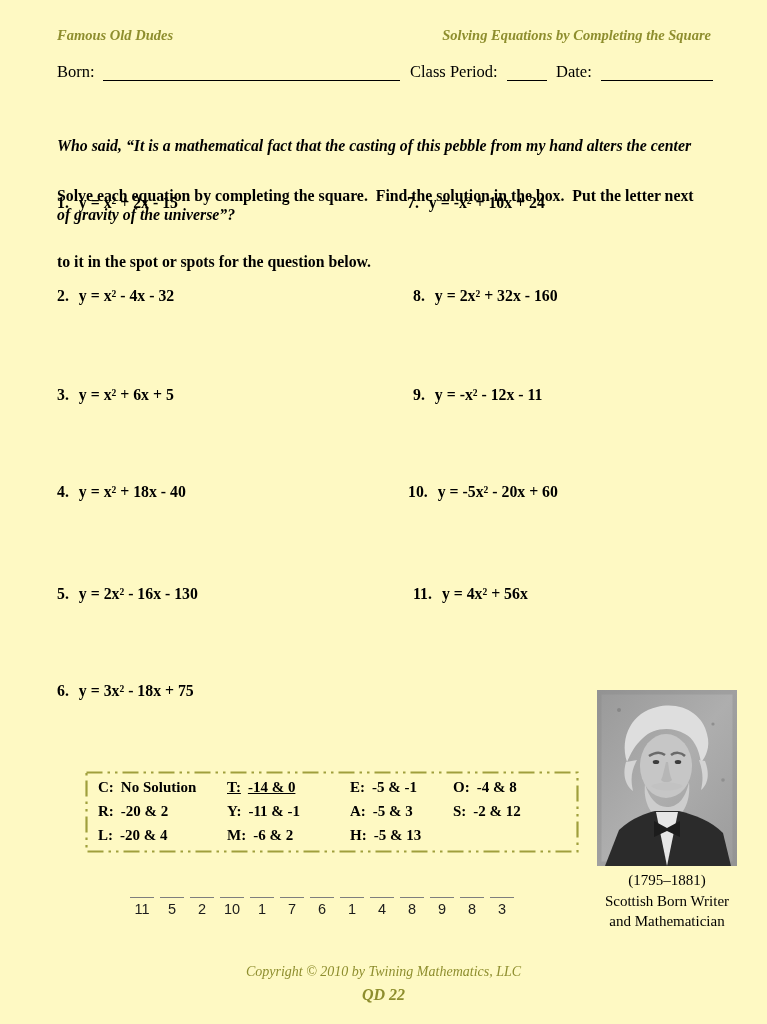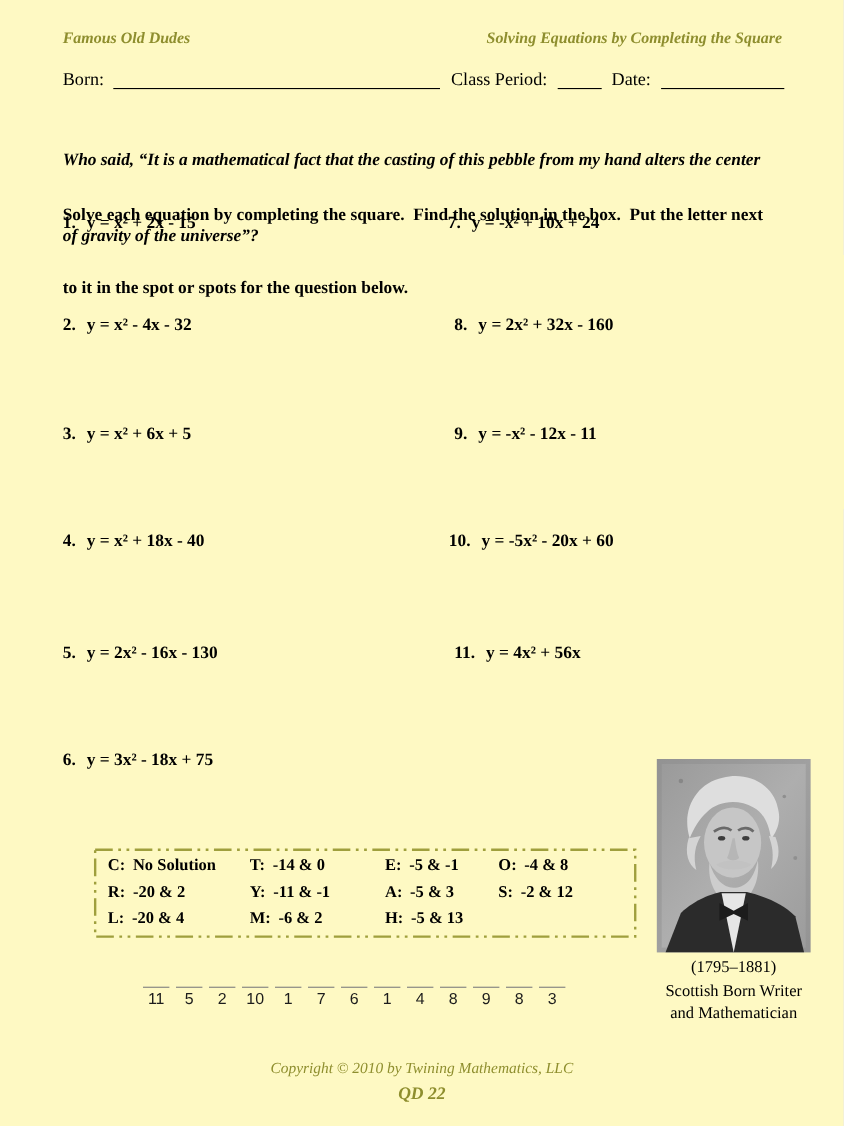--- a/index.html
+++ b/index.html
@@ -94,21 +94,21 @@
   <div class="prob" style="left:57px; top:585px;"><span class="pnum">5.</span><span>y = 2x² - 16x - 130</span></div>
   <div class="prob" style="left:413px; top:585px;"><span class="pnum">11.</span><span>y = 4x² + 56x</span></div>
 
   <div class="prob" style="left:57px; top:682px;"><span class="pnum">6.</span><span>y = 3x² - 18x + 75</span></div>
 
   <div class="answer-box">
     <svg width="494" height="82">
       <rect x="1.5" y="1.5" width="491" height="79" fill="none" stroke="#9f9f3d" stroke-width="2.2" stroke-dasharray="16 5 2.5 5 2.5 5"></rect>
     </svg>
     <span class="be" style="left:13px;  top:8px;"><span class="letter">C:</span><span>No Solution</span></span>
-    <span class="be" style="left:142px; top:8px;"><span class="letter">T:</span><span>-14 &amp; 0</span></span>
+    <span class="be" style="left:142px; top:8px;text-decoration:underline;"><span class="letter">T:</span><span>-14 &amp; 0</span></span>
     <span class="be" style="left:265px; top:8px;"><span class="letter">E:</span><span>-5 &amp; -1</span></span>
     <span class="be" style="left:368px; top:8px;"><span class="letter">O:</span><span>-4 &amp; 8</span></span>
     <span class="be" style="left:13px;  top:32px;"><span class="letter">R:</span><span>-20 &amp; 2</span></span>
     <span class="be" style="left:142px; top:32px;"><span class="letter">Y:</span><span>-11 &amp; -1</span></span>
     <span class="be" style="left:265px; top:32px;"><span class="letter">A:</span><span>-5 &amp; 3</span></span>
     <span class="be" style="left:368px; top:32px;"><span class="letter">S:</span><span>-2 &amp; 12</span></span>
     <span class="be" style="left:13px;  top:56px;"><span class="letter">L:</span><span>-20 &amp; 4</span></span>
     <span class="be" style="left:142px; top:56px;"><span class="letter">M:</span><span>-6 &amp; 2</span></span>
     <span class="be" style="left:265px; top:56px;"><span class="letter">H:</span><span>-5 &amp; 13</span></span>
   </div>

